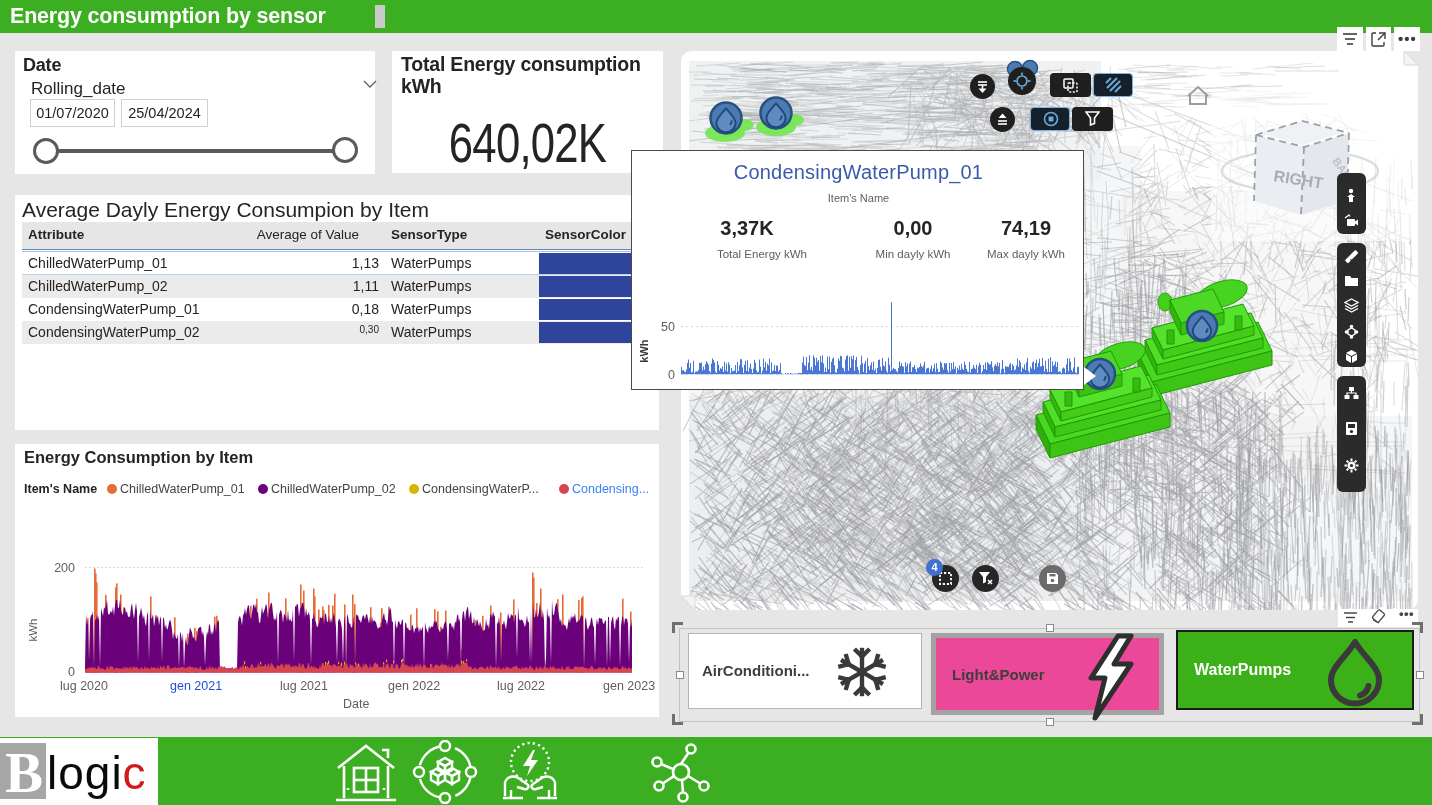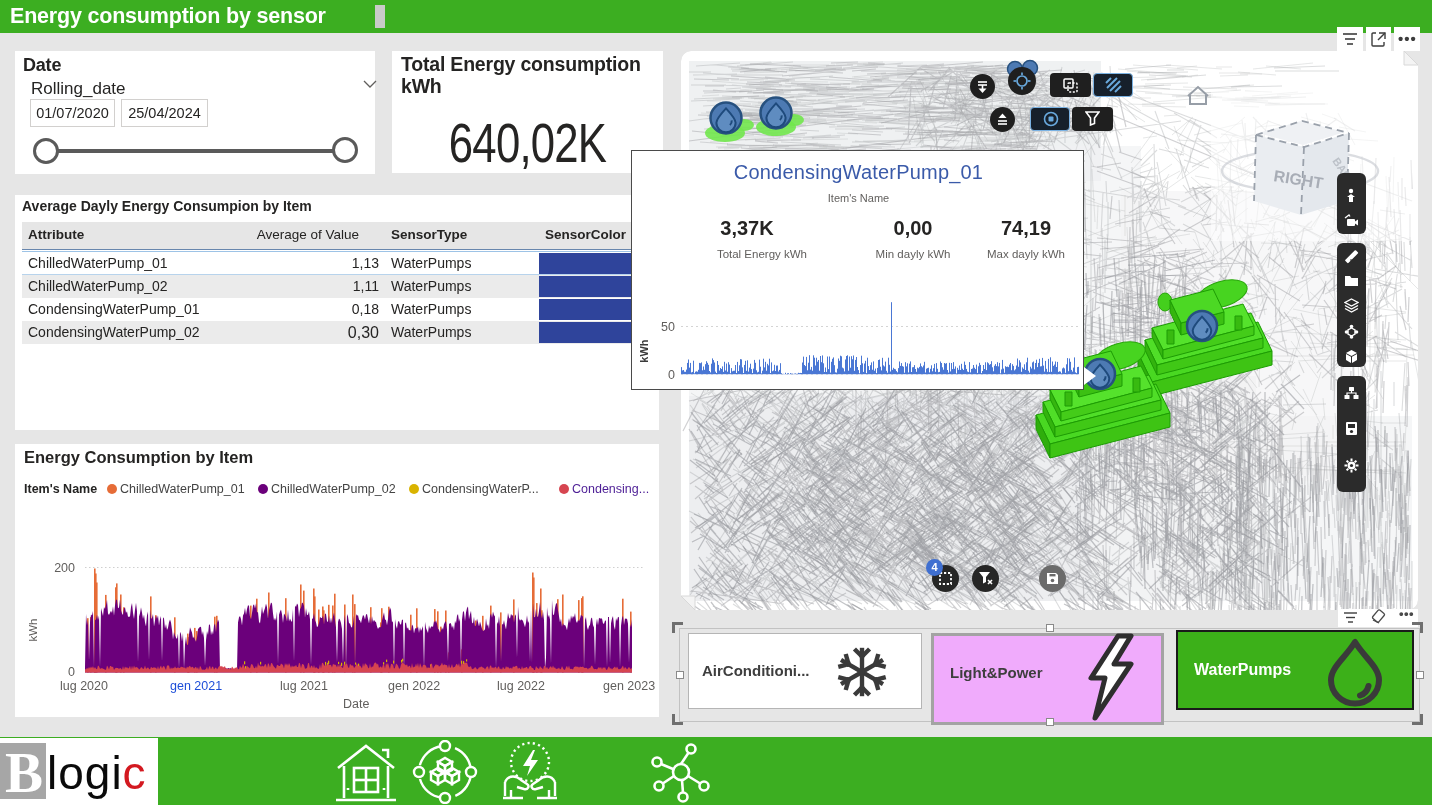--- a/index.html
+++ b/index.html
@@ -43,21 +43,21 @@
     <circle cx="330" cy="15" r="11.5" fill="#fff" stroke="#5a5a5a" stroke-width="3"></circle>
   </svg>
 </div>
 
 <div class="panel" style="left:392px;top:51px;width:271px;height:122px">
   <div style="position:absolute;left:9px;top:3px;font-size:19.5px;font-weight:600;color:#252423;line-height:21.5px;letter-spacing:-0.2px">Total Energy consumption<br>kWh</div>
   <div style="position:absolute;left:0;top:92px;width:271px;text-align:center;font-size:56px;color:#252423;transform:scaleX(0.78);line-height:0;letter-spacing:-1px">640,02K</div>
 </div>
 
 <div class="panel" style="left:15px;top:195px;width:644px;height:235px">
-  <div style="position:absolute;left:7px;top:3px;font-size:14px;font-weight:700;color:#252423">Average Dayly Energy Consumpion by Item</div>
+  <div style="position:absolute;left:7px;top:3px;font-size:21px;font-weight:400;color:#252423">Average Dayly Energy Consumpion by Item</div>
   <div style="position:absolute;left:7px;top:27px;width:630px;height:28px;background:#e6e6e6;border-bottom:1px solid #6886ad"></div>
   <div style="position:absolute;left:13px;top:32px;font-size:13.5px;font-weight:700;color:#252423">Attribute</div>
   <div style="position:absolute;left:224px;top:32px;width:120px;text-align:right;font-size:13.5px;font-weight:400;color:#252423">Average of Value</div>
   <div style="position:absolute;left:376px;top:32px;font-size:13.5px;font-weight:700;color:#252423">SensorType</div>
   <div style="position:absolute;left:530px;top:32px;font-size:13.5px;font-weight:700;color:#252423">SensorColor</div>
   <div style="position:absolute;left:7px;top:57px;width:630px;height:23px;background:#ffffff"></div>
   <div style="position:absolute;left:13px;top:60px;font-size:14px;color:#252423">ChilledWaterPump_01</div>
   <div style="position:absolute;left:244px;top:60px;width:120px;text-align:right;font-size:14px;color:#252423">1,13</div>
   <div style="position:absolute;left:376px;top:60px;font-size:14px;color:#252423">WaterPumps</div>
   <div style="position:absolute;left:524px;top:58px;width:113px;height:21px;background:#2f449b"></div>
@@ -66,39 +66,39 @@
   <div style="position:absolute;left:244px;top:83px;width:120px;text-align:right;font-size:14px;color:#252423">1,11</div>
   <div style="position:absolute;left:376px;top:83px;font-size:14px;color:#252423">WaterPumps</div>
   <div style="position:absolute;left:524px;top:81px;width:113px;height:21px;background:#2f449b"></div>
   <div style="position:absolute;left:7px;top:103px;width:630px;height:23px;background:#ffffff"></div>
   <div style="position:absolute;left:13px;top:106px;font-size:14px;color:#252423">CondensingWaterPump_01</div>
   <div style="position:absolute;left:244px;top:106px;width:120px;text-align:right;font-size:14px;color:#252423">0,18</div>
   <div style="position:absolute;left:376px;top:106px;font-size:14px;color:#252423">WaterPumps</div>
   <div style="position:absolute;left:524px;top:104px;width:113px;height:21px;background:#2f449b"></div>
   <div style="position:absolute;left:7px;top:126px;width:630px;height:23px;background:#ebebeb"></div>
   <div style="position:absolute;left:13px;top:129px;font-size:14px;color:#252423">CondensingWaterPump_02</div>
-  <div style="position:absolute;left:244px;top:129px;width:120px;text-align:right;font-size:16px;color:#252423">0,30</div>
+  <div style="position:absolute;left:244px;top:129px;width:120px;text-align:right;font-size:10px;color:#252423">0,30</div>
   <div style="position:absolute;left:376px;top:129px;font-size:14px;color:#252423">WaterPumps</div>
   <div style="position:absolute;left:524px;top:127px;width:113px;height:21px;background:#2f449b"></div>
 </div>
 
 <div class="abs" style="left:22px;top:251px;width:630px;height:1px;background:#9dc3e6"></div>
 <div class="abs" style="left:22px;top:274px;width:630px;height:1px;background:#b7d3ec"></div>
 
 <div class="panel" style="left:15px;top:444px;width:644px;height:273px">
   <div style="position:absolute;left:9px;top:4px;font-size:16.5px;font-weight:600;color:#252423">Energy Consumption by Item</div>
   <div style="position:absolute;left:9px;top:38px;font-size:12.5px;font-weight:700;color:#252423">Item's Name</div>
   <div style="position:absolute;left:92px;top:40px;width:10px;height:10px;border-radius:50%;background:#E66C37"></div>
   <div style="position:absolute;left:105px;top:38px;font-size:12.5px;color:#444">ChilledWaterPump_01</div>
   <div style="position:absolute;left:243px;top:40px;width:10px;height:10px;border-radius:50%;background:#6B007B"></div>
   <div style="position:absolute;left:256px;top:38px;font-size:12.5px;color:#444">ChilledWaterPump_02</div>
   <div style="position:absolute;left:394px;top:40px;width:10px;height:10px;border-radius:50%;background:#d9b300"></div>
   <div style="position:absolute;left:407px;top:38px;font-size:12.5px;color:#444">CondensingWaterP...</div>
   <div style="position:absolute;left:544px;top:40px;width:10px;height:10px;border-radius:50%;background:#D64550"></div>
-  <div style="position:absolute;left:557px;top:38px;font-size:12.5px;color:#4c1d95">Condensing...</div>
+  <div style="position:absolute;left:557px;top:38px;font-size:12.5px;color:#3b82f6">Condensing...</div>
   <svg style="position:absolute;left:0;top:0" width="644" height="273">
     <line x1="70" y1="123.5" x2="630" y2="123.5" stroke="#cfcfcf" stroke-width="1" stroke-dasharray="1.5,2.5"></line>
     <rect x="72" y="174.2" width="1.6" height="54.3" fill="#E66C37"></rect>
       <rect x="75" y="173.1" width="1.6" height="55.4" fill="#E66C37"></rect>
       <rect x="79" y="215.8" width="1.6" height="12.7" fill="#E66C37"></rect>
       <rect x="90" y="150.9" width="1.6" height="77.6" fill="#E66C37"></rect>
       <rect x="100" y="143.3" width="1.6" height="85.2" fill="#E66C37"></rect>
       <rect x="101" y="139.4" width="1.6" height="89.1" fill="#E66C37"></rect>
       <rect x="108" y="163.3" width="1.6" height="65.2" fill="#E66C37"></rect>
       <rect x="135" y="152.4" width="1.6" height="76.1" fill="#E66C37"></rect>
@@ -920,21 +920,21 @@
         <line x1="11.6" y1="18.2" x2="9.3" y2="10.1"></line>
         <line x1="25" y1="26" x2="25.0" y2="4.0"></line>
         <line x1="25.0" y1="10.5" x2="19.0" y2="4.5"></line>
         <line x1="25.0" y1="10.5" x2="31.0" y2="4.5"></line>
         <line x1="25" y1="26" x2="44.1" y2="15.0"></line>
         <line x1="38.4" y1="18.2" x2="40.7" y2="10.1"></line>
         <line x1="38.4" y1="18.2" x2="46.6" y2="20.4"></line>
       </g>
     </svg>
 </div>
-<div class="abs" style="left:931px;top:633px;width:233px;height:92px;background:#f0abfc;border:3px solid #a3a3a3">
+<div class="abs" style="left:931px;top:633px;width:233px;height:82px;background:#ec4899;border:5px solid #a3a3a3">
   <div style="position:absolute;left:16px;top:28px;font-size:15px;font-weight:700;color:#3e3e3e">Light&amp;Power</div>
 </div>
 <svg class="abs" style="left:1080px;top:632px;z-index:3" width="62" height="90">
     <path d="M38 4 L11 46 L25 46 L15 86 L51 32 L34 32 L51 4 Z" fill="#fff" stroke="#2e2e2e" stroke-width="5" stroke-linejoin="round"></path>
   </svg>
 <div class="abs" style="left:1176px;top:630px;width:238px;height:80px;background:#3cb019;border:2px solid #1a1a1a">
   <div style="position:absolute;left:16px;top:29px;font-size:16px;font-weight:700;color:#fff">WaterPumps</div>
   <svg style="position:absolute;left:146px;top:5px" width="64" height="70">
       <path d="M31 5 C22 20 7 30 7 43 a24 23.5 0 0 0 48 0 C55 30 40 20 31 5 Z" fill="none" stroke="#3a3a3a" stroke-width="6" stroke-linejoin="round"></path>
       <path d="M44.5 49 a13 13 0 0 1 -8.5 9.5" stroke="#3a3a3a" stroke-width="6" fill="none" stroke-linecap="round"></path>

